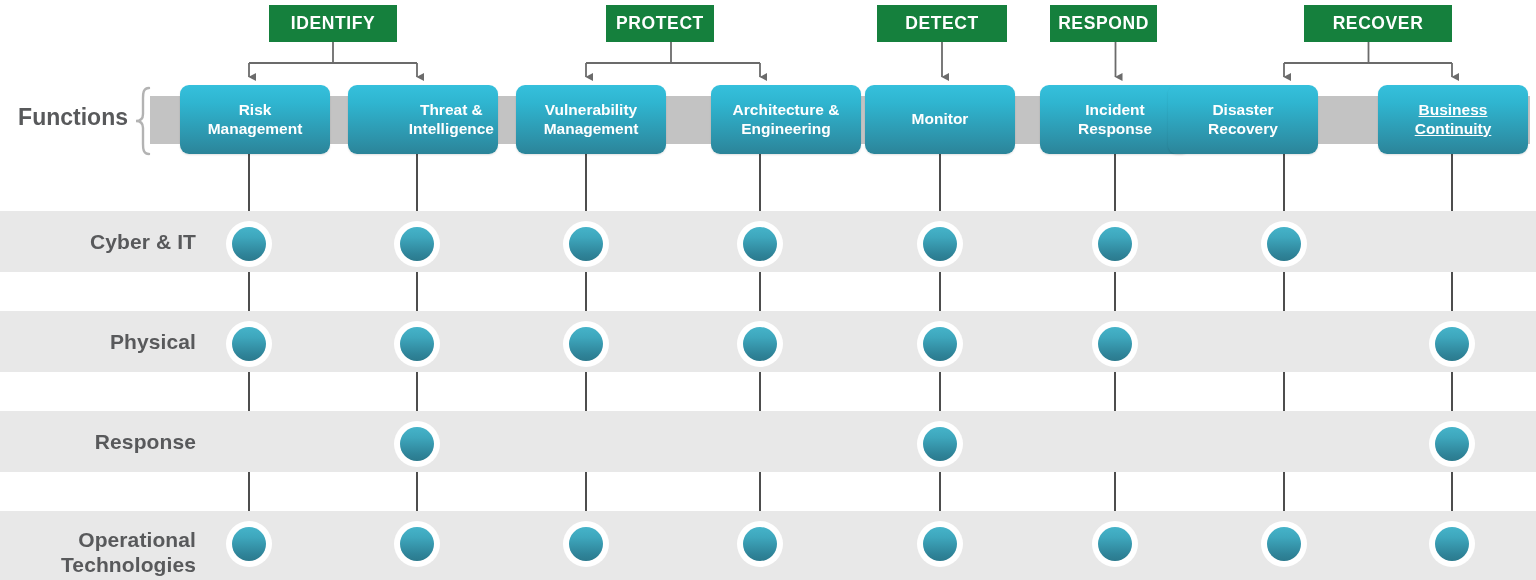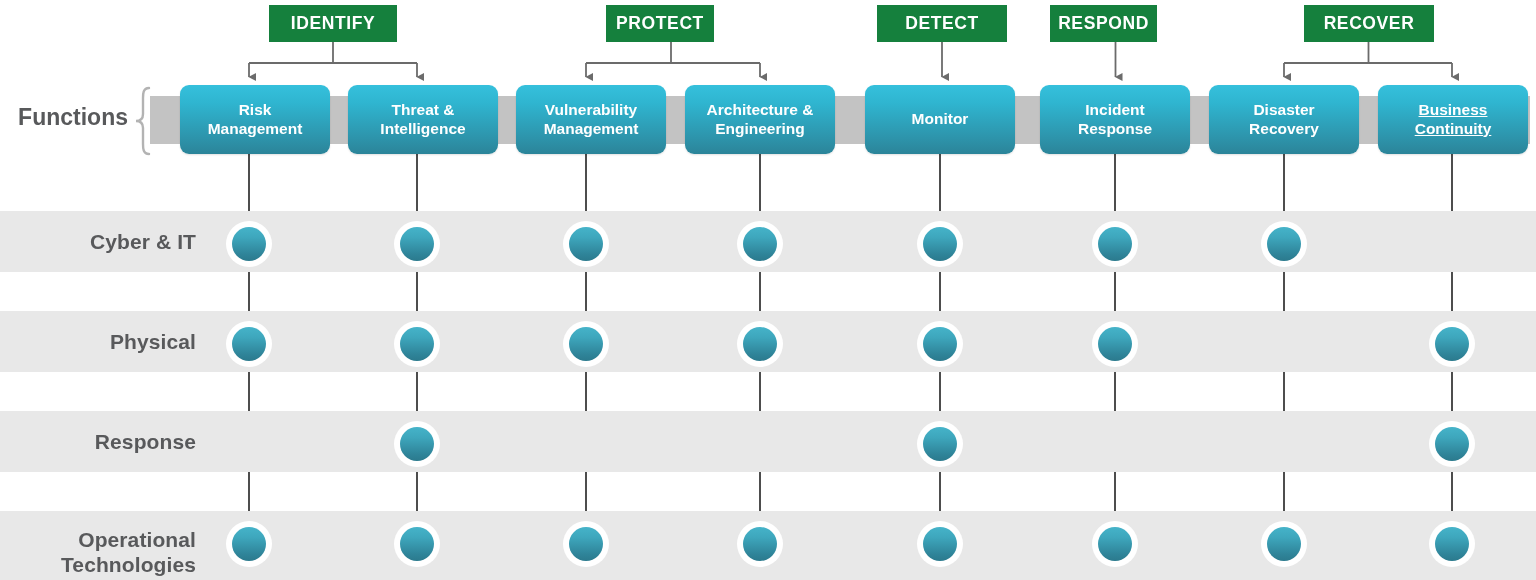--- a/index.html
+++ b/index.html
@@ -200,57 +200,57 @@
       <div class="vline" style="left: 1451px; top: 154px; height: 57px;"></div>
       <div class="vline" style="left: 1451px; top: 272px; height: 39px;"></div>
       <div class="vline" style="left: 1451px; top: 372px; height: 39px;"></div>
       <div class="vline" style="left: 1451px; top: 472px; height: 39px;"></div>
     </div>
 
   <div id="fnboxes">
       <div class="fnbox" style="left: 180px;">
         <span>Risk<br>Management</span>
       </div>
-      <div class="fnbox" style="left: 348px;">
+      <div class="fnbox" style="left: 348px; justify-content: flex-end;">
         <span>Threat &amp;<br>Intelligence</span>
       </div>
       <div class="fnbox" style="left: 516px;">
         <span>Vulnerability<br>Management</span>
       </div>
-      <div class="fnbox" style="left: 685px; text-align: center;">
+      <div class="fnbox" style="left: 711px; text-align: center;">
         <span>Architecture &amp;<br>Engineering</span>
       </div>
       <div class="fnbox" style="left: 865px;">
         <span>Monitor</span>
       </div>
       <div class="fnbox" style="left: 1040px;">
         <span>Incident<br>Response</span>
       </div>
-      <div class="fnbox" style="left: 1209px; align-items: center;">
+      <div class="fnbox" style="left: 1168px; align-items: center;">
         <span>Disaster<br>Recovery</span>
       </div>
       <div class="fnbox" style="left: 1378px; text-decoration: underline;">
         <span>Business<br>Continuity</span>
       </div>
     </div>
 
   <div id="phaseboxes">
       <div class="phasebox" style="left: 269px; width: 128px;">
         <span>IDENTIFY</span>
       </div>
       <div class="phasebox" style="left: 606px; width: 108px;">
         <span>PROTECT</span>
       </div>
       <div class="phasebox" style="left: 877px; width: 130px;">
         <span>DETECT</span>
       </div>
       <div class="phasebox" style="left: 1050px; width: 107px;">
         <span>RESPOND</span>
       </div>
-      <div class="phasebox" style="left: 1304px; width: 130px;">
+      <div class="phasebox" style="left: 1304px; width: 148px;">
         <span>RECOVER</span>
       </div>
     </div>
 
   <svg id="connectors" viewBox="0 0 1536 580" xmlns="http://www.w3.org/2000/svg">
     <defs>
       <marker id="arrowhead" markerWidth="9" markerHeight="9" refX="4.5" refY="7.4" orient="auto" markerUnits="userSpaceOnUse">
         <path d="M0.6,0.4 L4.5,8 L8.4,0.4 Z" fill="#6b6b6b"></path>
       </marker>
     </defs>

